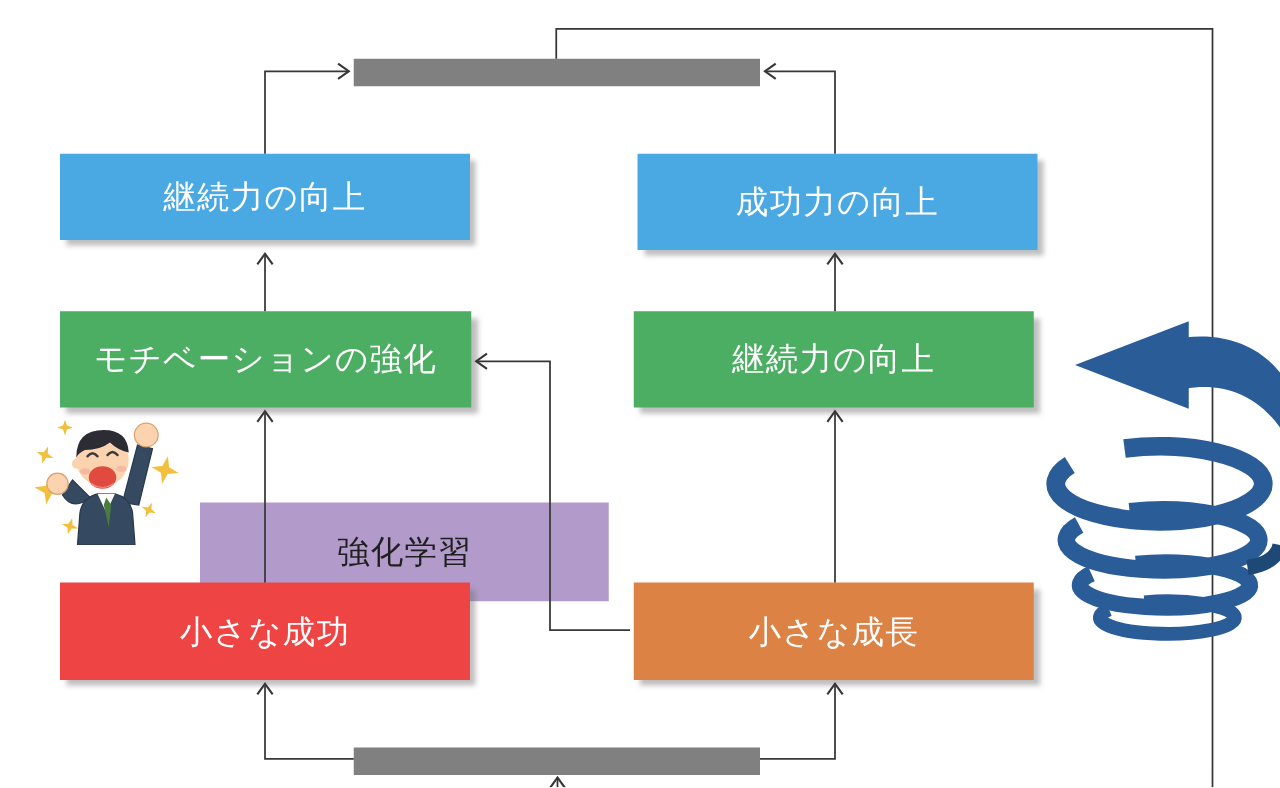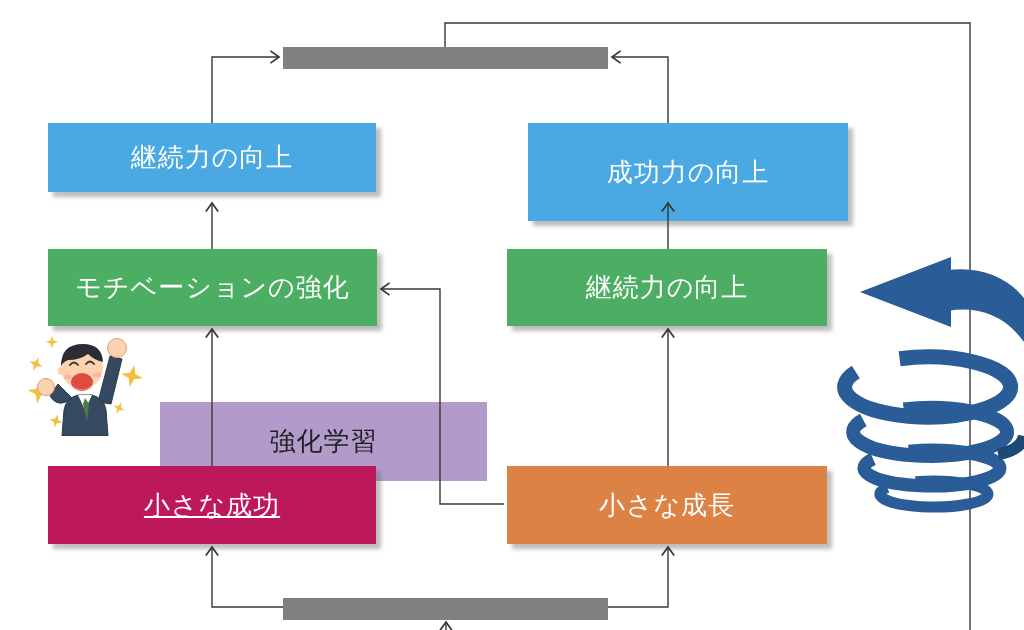--- a/index.html
+++ b/index.html
@@ -8,21 +8,21 @@
     overflow:hidden;font-family:"Liberation Sans","DejaVu Sans",sans-serif;
   }
   .node{
     position:absolute;display:flex;align-items:center;justify-content:center;
     color:#ffffff;font-size:26px;letter-spacing:1px;z-index:1;
   }
   .node.shadowed{box-shadow:5px 5px 4px rgba(110,110,110,0.45);}
   .n-top-bar   {left:283px;top:47px; width:325px;height:22px;background:#808080;}
   .n-bottom-bar{left:283px;top:598px;width:325px;height:22px;background:#808080;}
   .n-continuity{left:48px; top:123px;width:328px;height:69px;background:#4aa9e2;}
-  .n-success   {left:528px;top:123px;width:320px;height:98px;background:#4aa9e2;justify-content:center;}
+  .n-success   {left:510px;top:123px;width:320px;height:77px;background:#4aa9e2;justify-content:center;}
   .n-motivation{left:48px; top:249px;width:329px;height:77px;background:#4cae62;justify-content:center;}
   .n-knowhow   {left:507px;top:249px;width:320px;height:77px;background:#4cae62;}
   .n-reinforce {left:160px;top:359px;width:327px;height:79px;background:#b29bca;color:#1f1f1f;z-index:1;margin-top:43px;}
   .n-small-success{left:48px; top:466px;width:328px;height:78px;background:#dd8245;}
   .n-small-growth {left:507px;top:466px;width:320px;height:78px;background:#dd8245;}
   svg.connectors{position:absolute;left:0;top:0;z-index:2;pointer-events:none;}
   svg.person{position:absolute;left:28px;top:330px;z-index:3;}
   svg.swirl{position:absolute;left:830px;top:246px;z-index:3;}
 </style>
 </head>
@@ -45,21 +45,21 @@
   </div>
 
   <div class="node shadowed n-knowhow" style="background: rgb(76, 174, 98);">
     <span>継続力の向上</span>
   </div>
 
   <div class="node n-reinforce" style="background: rgb(178, 155, 202);">
     <span>強化学習</span>
   </div>
 
-  <div class="node shadowed n-small-success" style="background: #be185d; text-decoration: underline;">
+  <div class="node shadowed n-small-success" style="background: #ef4444;">
     <span>小さな成功</span>
   </div>
 
   <div class="node shadowed n-small-growth" style="background: rgb(221, 130, 69);">
     <span>小さな成長</span>
   </div>
 
   <div class="node n-bottom-bar" style="background: rgb(128, 128, 128);"></div>
 
   <svg class="connectors" width="1024" height="630" viewBox="0 0 1024 630">

